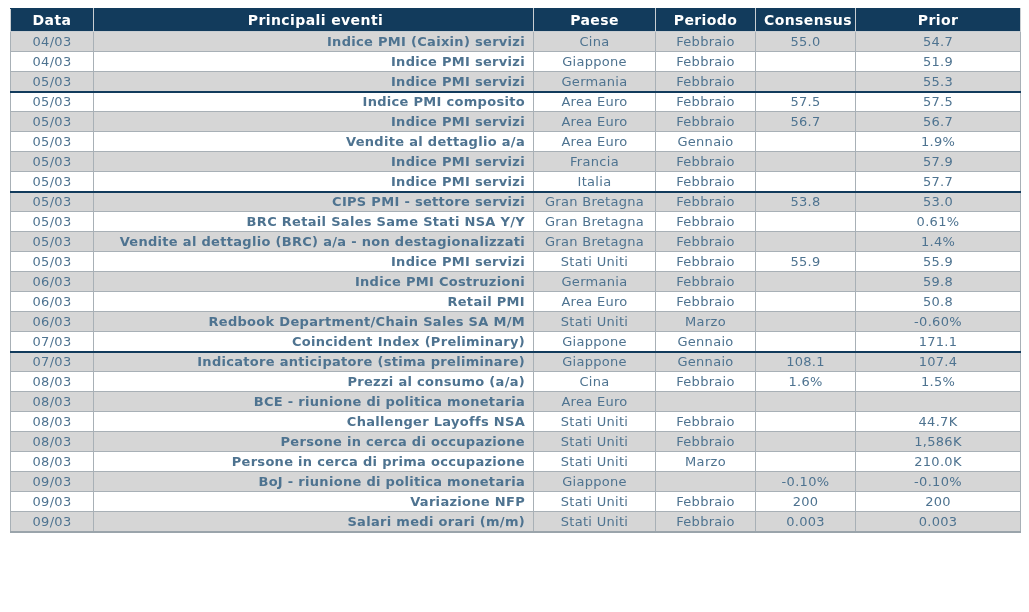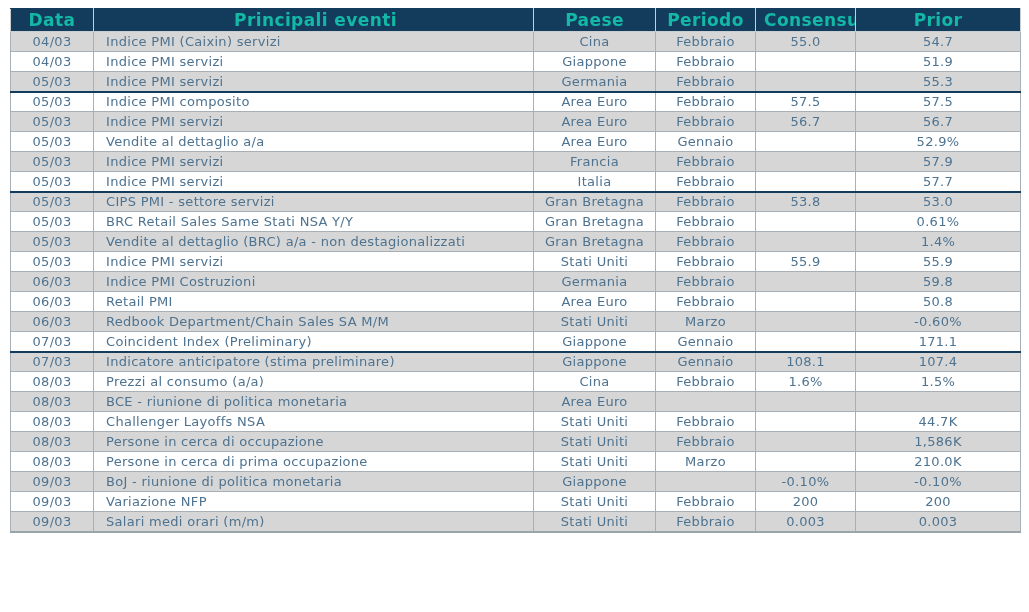--- a/index.html
+++ b/index.html
@@ -36,30 +36,30 @@
     padding: 0 8px;
     white-space: nowrap;
     overflow: hidden;
     text-align: center;
   }
   thead tr { height: 23px; }
   tbody tr { height: 20px; }
 
   thead th {
     background: #123b5c;
-    color: #14b8a6;
+    color: #ffffff;
     font-weight: bold;
     border-color: #c9ced2;
     border-top-color: #123b5c;
-    font-size: 17px;
+    font-size: 14px;
     letter-spacing: 0.4px;
   }
   thead th.h-evento { text-align: center; padding-left: 12px; }
 
-  tbody td.cell-evento { text-align: left; padding-left: 12px; }
+  tbody td.cell-evento { text-align: right; padding-left: 12px; font-weight: bold; }
 
   tbody tr.shaded td { background: #d6d6d6; }
   tbody tr.plain  td { background: #ffffff; }
 
   tbody tr.group-sep td { border-bottom: 2px solid #123b5c; }
   thead tr th { border-bottom: 1px solid #c9ced2; }
   tbody tr:last-child td { border-bottom: 2px solid #9aa4ab; }
 </style>
 </head>
 <body>
@@ -124,21 +124,21 @@
     <td class="cell-periodo">Febbraio</td>
     <td class="cell-consensus">56.7</td>
     <td class="cell-prior">56.7</td>
   </tr>
         <tr class="plain">
     <td class="cell-data">05/03</td>
     <td class="cell-evento">Vendite al dettaglio a/a</td>
     <td class="cell-paese">Area Euro</td>
     <td class="cell-periodo">Gennaio</td>
     <td class="cell-consensus"></td>
-    <td class="cell-prior">52.9%</td>
+    <td class="cell-prior">1.9%</td>
   </tr>
         <tr class="shaded">
     <td class="cell-data">05/03</td>
     <td class="cell-evento">Indice PMI servizi</td>
     <td class="cell-paese">Francia</td>
     <td class="cell-periodo">Febbraio</td>
     <td class="cell-consensus"></td>
     <td class="cell-prior">57.9</td>
   </tr>
         <tr class="plain group-sep">

